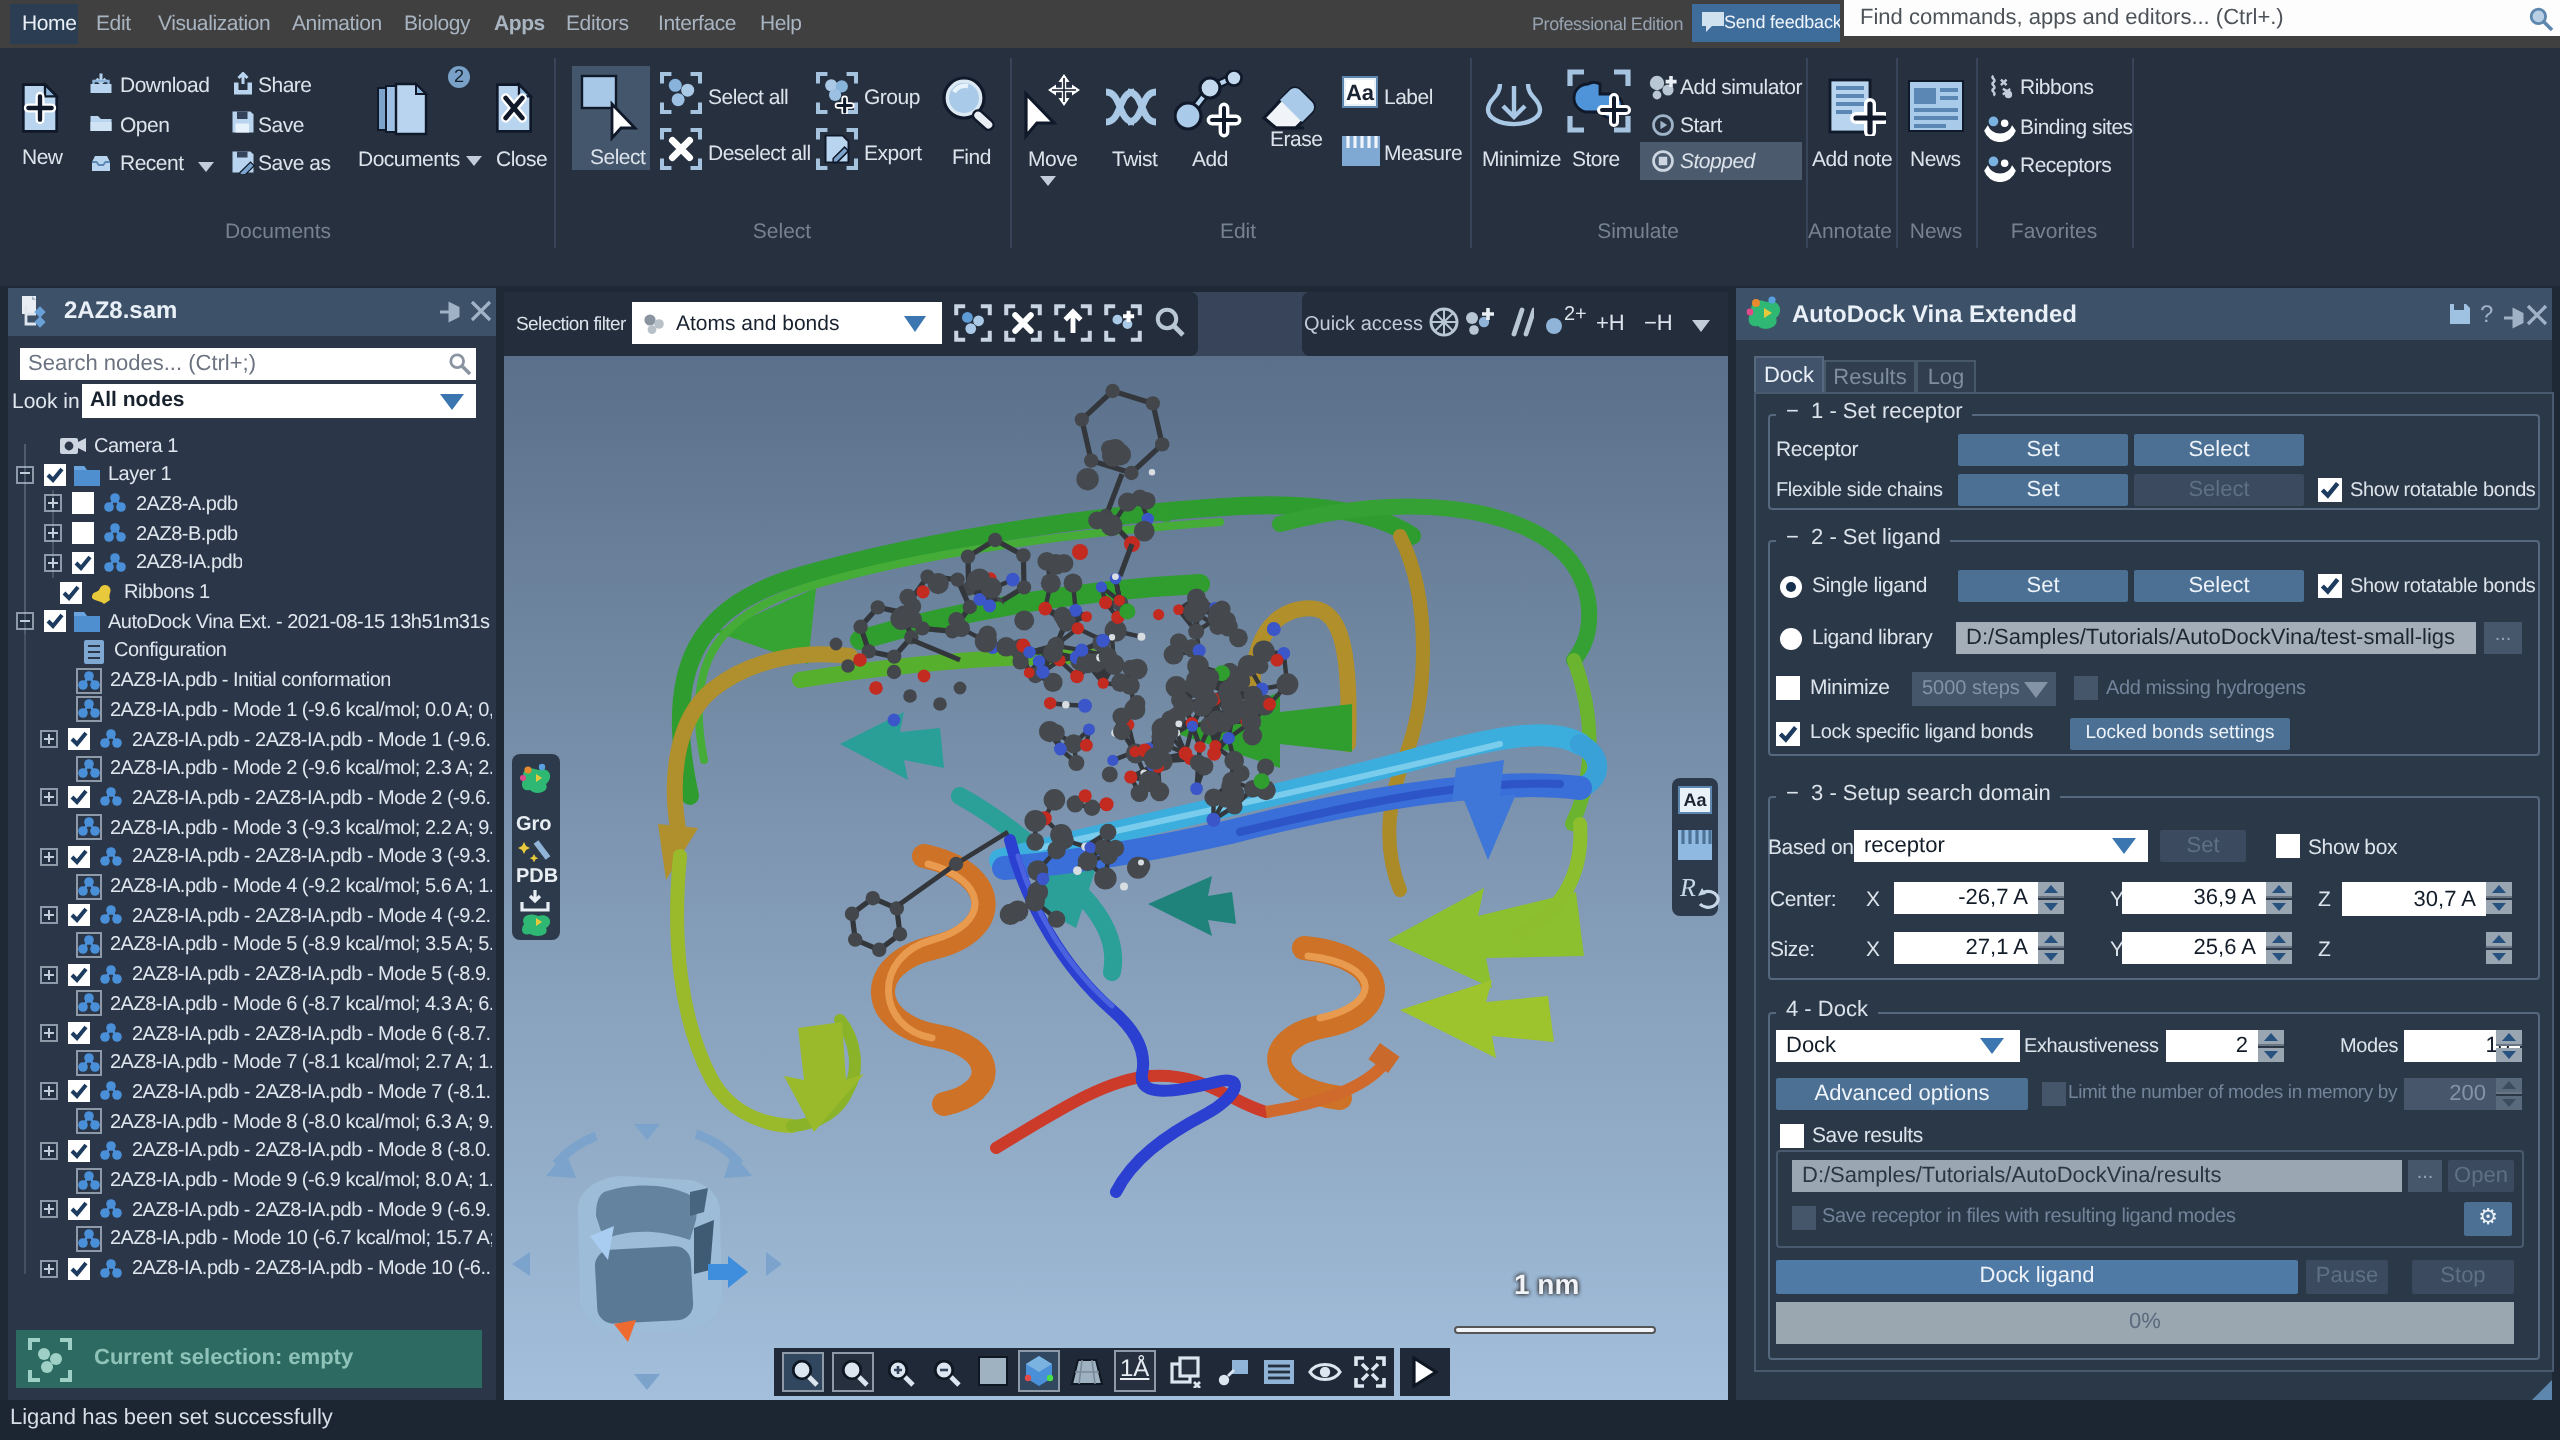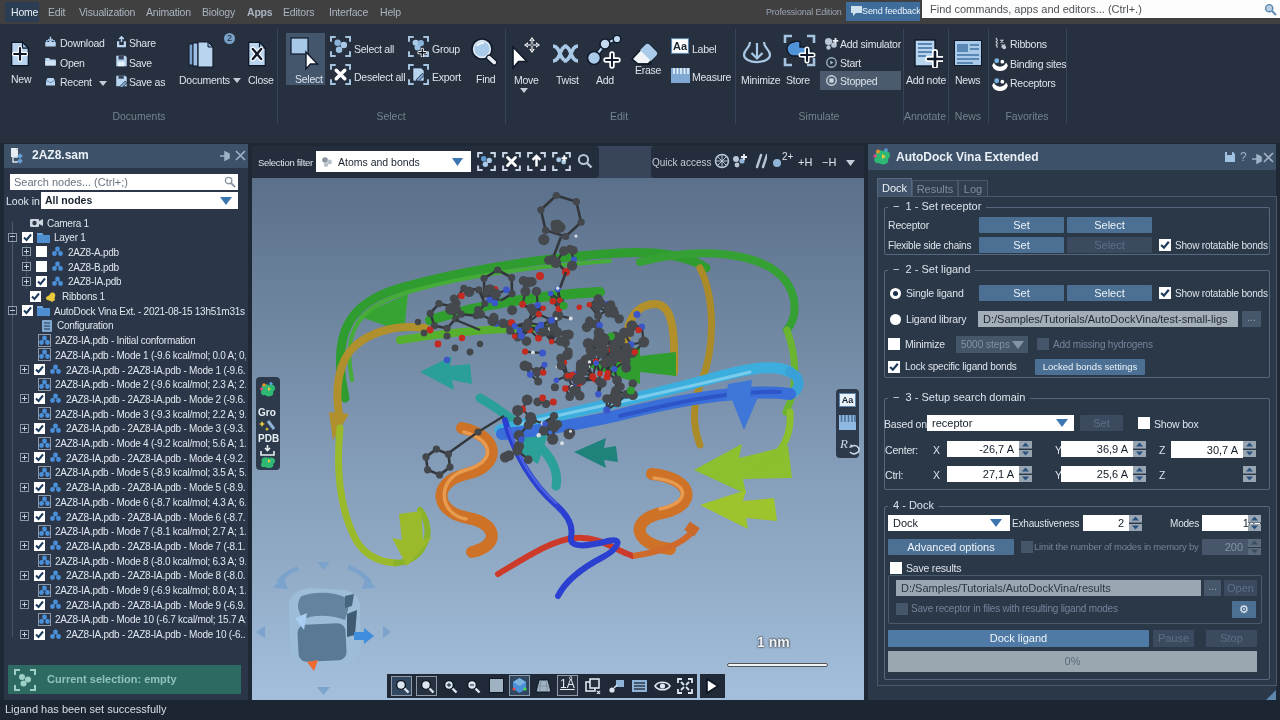--- a/index.html
+++ b/index.html
@@ -244,21 +244,21 @@
 <svg class="abs" style="left:826px;top:57px;" width="11" height="11" viewBox="0 0 13 13">
     <circle cx="6.5" cy="6.5" r="5.6" fill="none" stroke="#9fb4c8" stroke-width="1.6"></circle>
     <path d="M5 4 l4 2.5 -4 2.5 z" fill="#9fb4c8"></path>
   </svg>
 <div class="rtxt" style="left:840px;top:57px;">Start</div>
 <div style="position:absolute;left:820px;top:71px;width:81px;height:19px;background:#4b5a6d;"></div>
 <svg class="abs" style="left:826px;top:75px;" width="11" height="11" viewBox="0 0 13 13">
     <circle cx="6.5" cy="6.5" r="5.6" fill="none" stroke="#cdd6e0" stroke-width="1.6"></circle>
     <rect x="4" y="4" width="5" height="5" fill="#cdd6e0"></rect>
   </svg>
-<div class="rtxt" style="left:840px;top:75px;">Stopped</div>
+<div class="rtxt" style="left:840px;top:75px;font-style:italic;">Stopped</div>
 <svg class="abs" style="left:914px;top:39px;" width="29" height="29" viewBox="0 0 29 29">
     <rect x="1" y="1" width="20" height="26" fill="#b9d4ee" stroke="#10192a" stroke-width="1.4"></rect>
     <g stroke="#5b87b4" stroke-width="2">
       <line x1="4" y1="5" x2="18" y2="5"></line>
       <line x1="4" y1="9" x2="18" y2="9"></line>
       <line x1="4" y1="13" x2="18" y2="13"></line>
       <line x1="4" y1="17" x2="12" y2="17"></line>
     </g>
     <path d="M21 13 v14 M14 20 h14" stroke="#fff" stroke-width="6" stroke-linecap="round"></path>
     <path d="M21 13 v14 M14 20 h14" stroke="#10192a" stroke-width="2.6" stroke-linecap="round"></path>
@@ -1752,21 +1752,21 @@
     <path d="M3 10.5 l3.5 4 3.5 -4 z" fill="#27517e"></path>
   </svg>
 <div class="rpl" style="left:1159px;top:444px;">Z</div>
 <div class="winput" style="left:1171px;top:441px;width:72px;height:16px;text-align:right;line-height:16px;padding-right:5px;">23,3 A</div>
 <div style="position:absolute;left:1243px;top:441px;width:13px;height:7.5px;background:#9aa5b2;border-bottom:1px solid #6a7584;"></div>
 <div style="position:absolute;left:1243px;top:449.5px;width:13px;height:7.5px;background:#9aa5b2;"></div>
 <svg class="abs" style="left:1243px;top:441px;" width="13" height="16" viewBox="0 0 13 16">
     <path d="M3 5.5 l3.5 -4 3.5 4 z" fill="#27517e"></path>
     <path d="M3 10.5 l3.5 4 3.5 -4 z" fill="#27517e"></path>
   </svg>
-<div class="rpl" style="left:885px;top:469px;">Ctrl:</div>
+<div class="rpl" style="left:885px;top:469px;">Size:</div>
 <div class="rpl" style="left:933px;top:469px;">X</div>
 <div class="winput" style="left:947px;top:466px;width:72px;height:16px;text-align:right;line-height:16px;padding-right:5px;">27,1 A</div>
 <div style="position:absolute;left:1019px;top:466px;width:13px;height:7.5px;background:#9aa5b2;border-bottom:1px solid #6a7584;"></div>
 <div style="position:absolute;left:1019px;top:474.5px;width:13px;height:7.5px;background:#9aa5b2;"></div>
 <svg class="abs" style="left:1019px;top:466px;" width="13" height="16" viewBox="0 0 13 16">
     <path d="M3 5.5 l3.5 -4 3.5 4 z" fill="#27517e"></path>
     <path d="M3 10.5 l3.5 4 3.5 -4 z" fill="#27517e"></path>
   </svg>
 <div class="rpl" style="left:1055px;top:469px;">Y</div>
 <div class="winput" style="left:1061px;top:466px;width:72px;height:16px;text-align:right;line-height:16px;padding-right:5px;">25,6 A</div>

